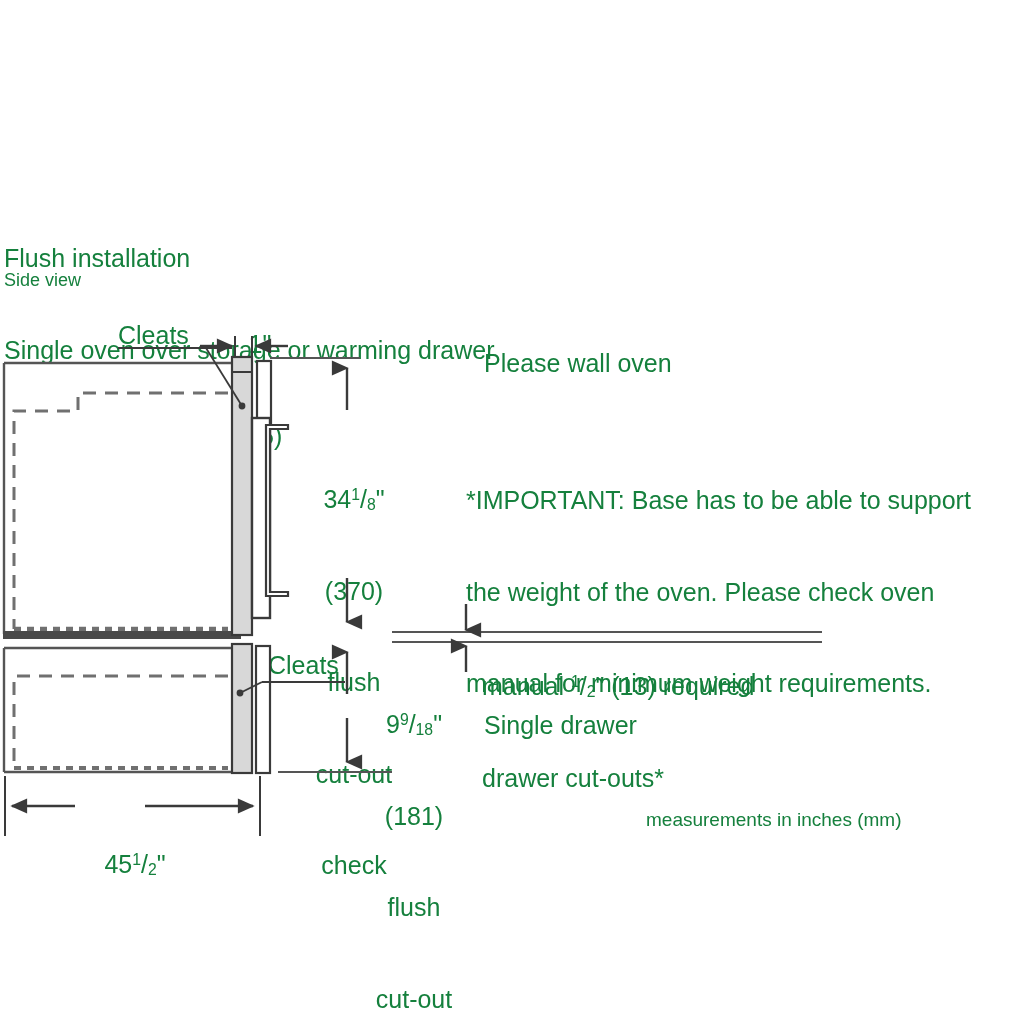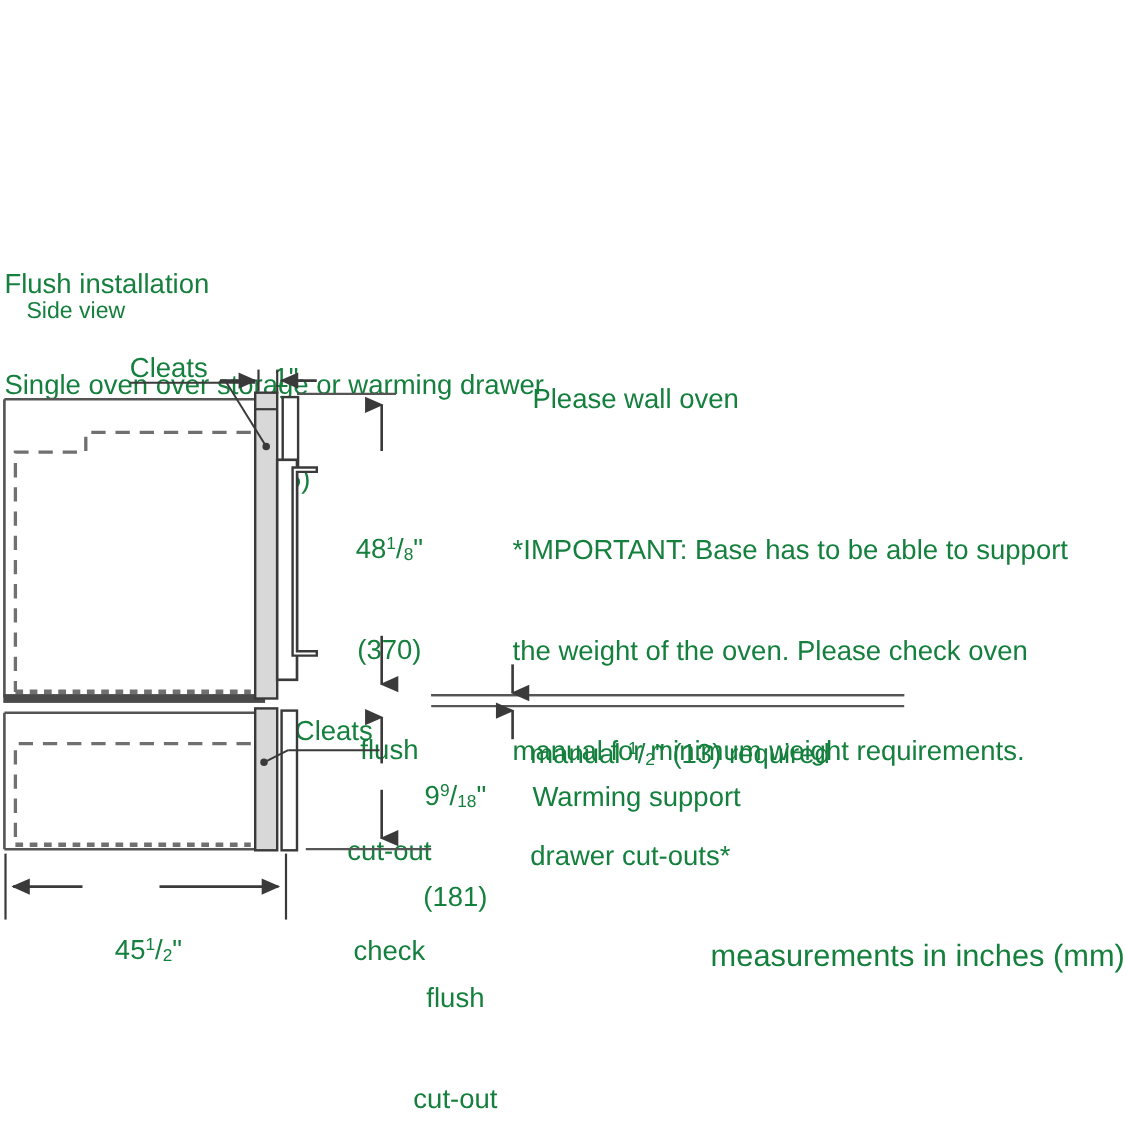--- a/index.html
+++ b/index.html
@@ -24,22 +24,21 @@
   }
   #heading-block {
     left: 4px;
     top: 182px;
     font-size: 25px;
   }
   #heading-block div { white-space: pre; }
   #side-view-label {
     left: 4px;
     top: 270px;
-    font-size: 21px;
-    margin-left: 20px;
+    font-size: 18px;
   }
   #dim-top-label {
     left: 230px;
     top: 268px;
     font-size: 25px;
     text-align: center;
     width: 60px;
   }
   #dim-top-label div { white-space: pre; }
   #cleats-label-top {
@@ -95,22 +94,21 @@
   }
   #min-gap-note div { white-space: pre; }
   #warming-drawer-label {
     left: 484px;
     top: 710px;
     font-size: 25px;
   }
   #measurements-note {
     left: 646px;
     top: 808px;
-    font-size: 28px;
-    margin-top: 44px;
+    font-size: 19px;
   }
   sup.fnum {
     font-size: 0.63em;
     vertical-align: 0.52em;
     line-height: 0;
   }
   sub.fden {
     font-size: 0.63em;
     vertical-align: -0.12em;
     line-height: 0;
@@ -135,21 +133,21 @@
 
   <div class="txt" id="dim-top-label">
     <div><span>1</span><span>"</span></div>
     <div>(25)</div>
   </div>
 
   <div class="txt" id="cleats-label-top">Cleats</div>
   <div class="txt" id="cleats-label-bottom">Cleats</div>
 
   <div class="txt" id="dim-oven-label">
-    <div><span>48</span><sup class="fnum">1</sup>/<sub class="fden">8</sub><span>"</span></div>
+    <div><span>34</span><sup class="fnum">1</sup>/<sub class="fden">8</sub><span>"</span></div>
     <div>(370)</div>
     <div>flush</div>
     <div>cut-out</div>
     <div>check</div>
   </div>
 
   <div class="txt" id="dim-drawer-label">
     <div><span>9</span><sup class="fnum">9</sup>/<sub class="fden">18</sub><span>"</span></div>
     <div>(181)</div>
     <div>flush</div>
@@ -167,21 +165,21 @@
     <div>*IMPORTANT: Base has to be able to support</div>
     <div>the weight of the oven. Please check oven</div>
     <div>manual for minimum weight requirements.</div>
   </div>
 
   <div class="txt" id="min-gap-note">
     <div><span>manual </span><sup class="fnum">1</sup>/<sub class="fden">2</sub><span>" (13) required</span></div>
     <div>drawer cut-outs*</div>
   </div>
 
-  <div class="txt" id="warming-drawer-label">Warming support</div>
+  <div class="txt" id="warming-drawer-label">Single drawer</div>
 
   <div class="txt" id="measurements-note">measurements in inches (mm)</div>
 
   <svg id="diagram" width="1024" height="1024" viewBox="0 0 1024 1024">
     <defs>
       <marker id="arrHeadDown" viewBox="0 0 10 10" refX="5" refY="9" markerWidth="7" markerHeight="9" orient="auto">
         <path d="M5,10 L0.6,0 L9.4,0 Z" fill="#3a3a3a"></path>
       </marker>
       <marker id="arrHeadUp" viewBox="0 0 10 10" refX="5" refY="9" markerWidth="7" markerHeight="9" orient="auto">
         <path d="M5,10 L0.6,0 L9.4,0 Z" fill="#3a3a3a"></path>

